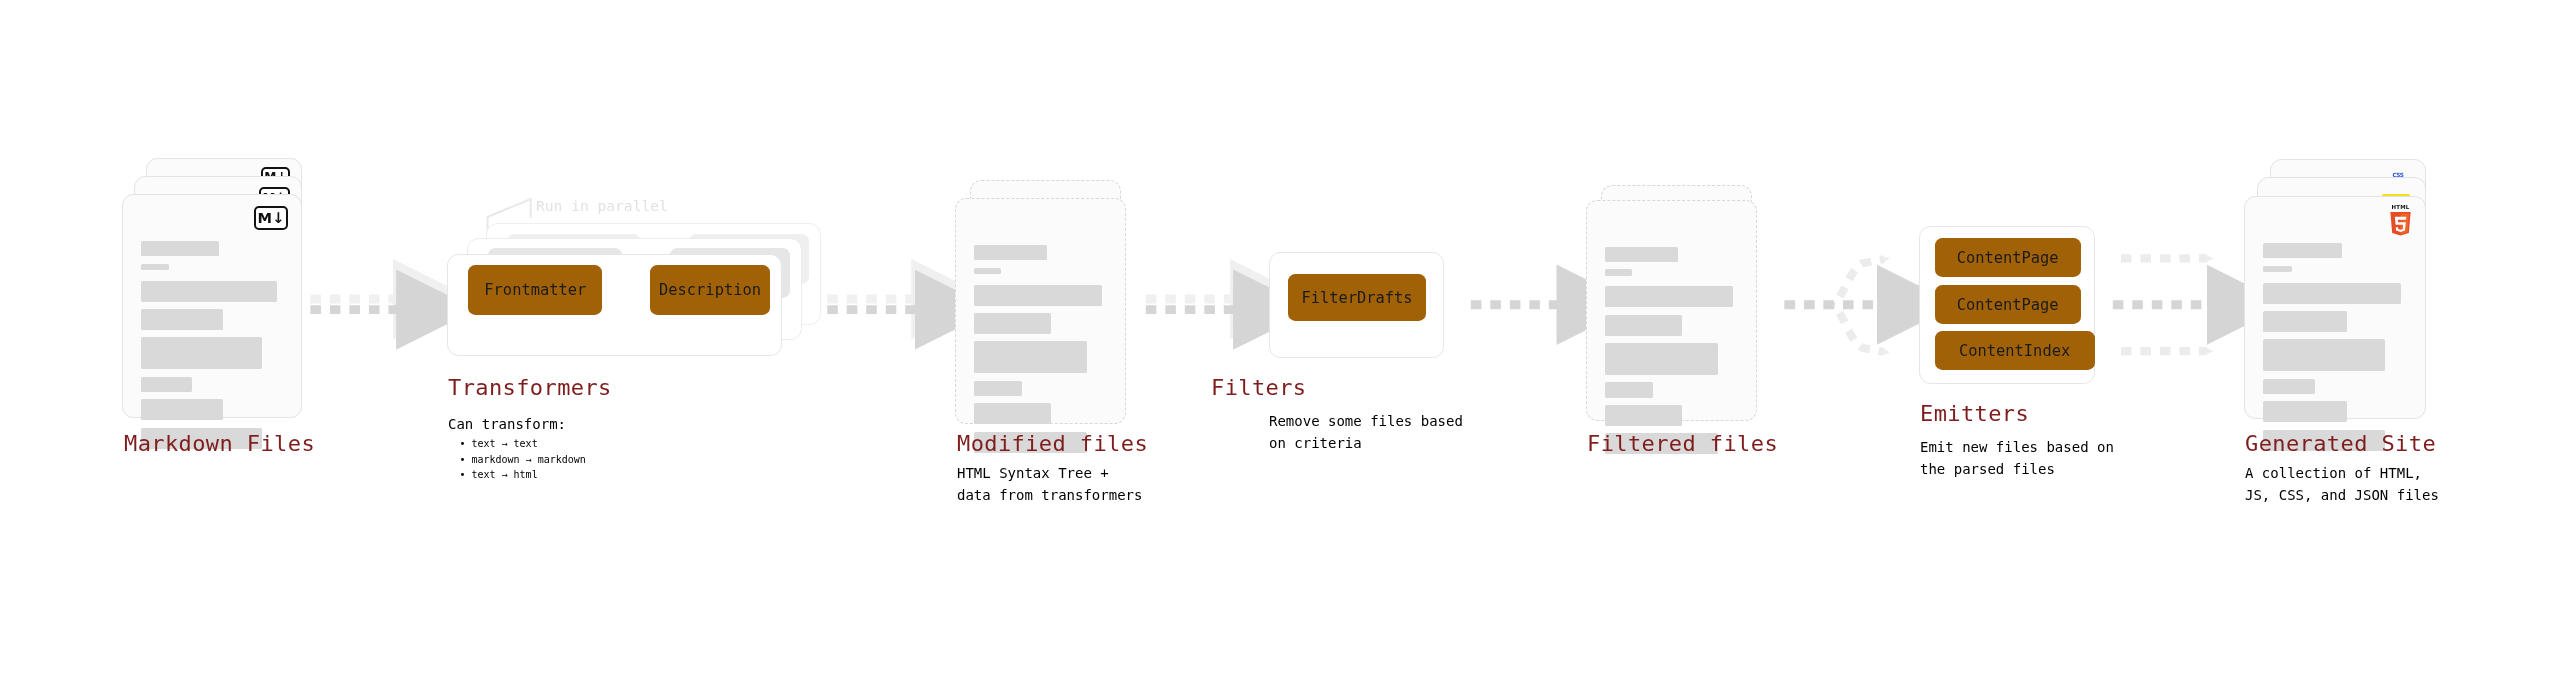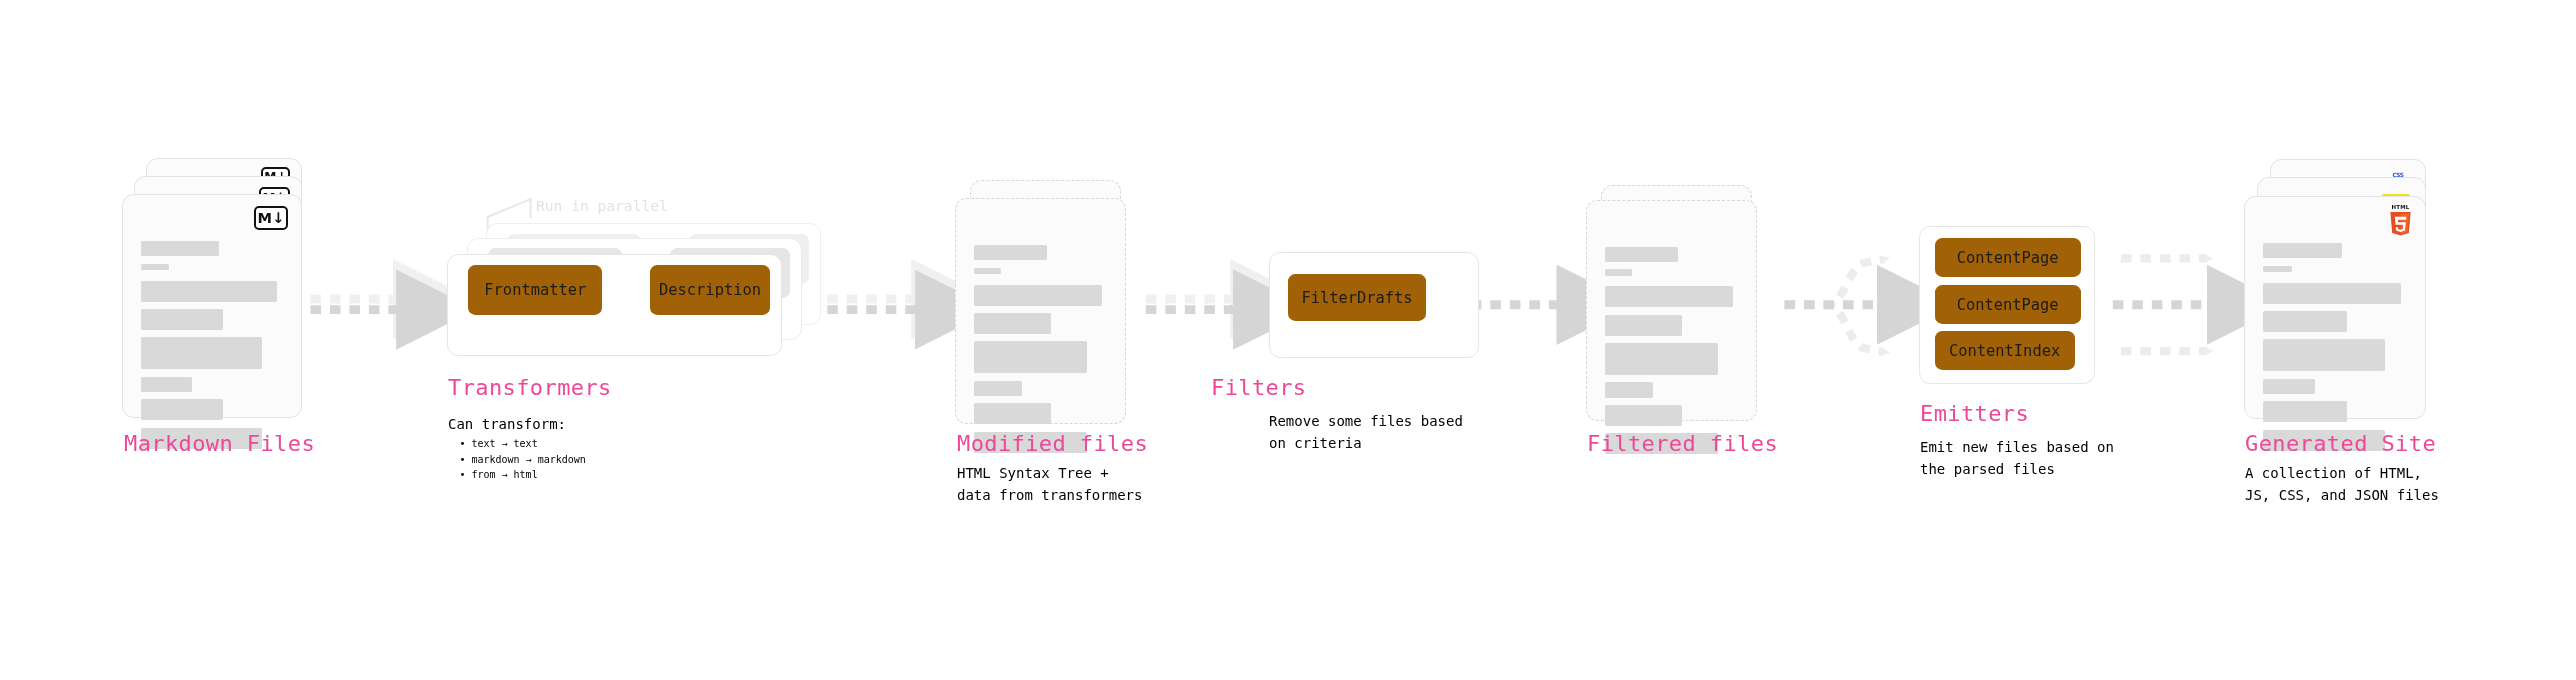--- a/index.html
+++ b/index.html
@@ -101,21 +101,21 @@
     white-space: nowrap;
     font-family: "DejaVu Sans Mono", "Liberation Mono", monospace;
   }
   .chip.ghost1 { background: #e6e6e6; color: transparent; }
   .chip.ghost2 { background: #efefef; color: transparent; }
 
   
   .title {
     position: absolute;
     font-size: 22px;
-    color: #ec4899;
+    color: #7f1d1d;
     white-space: nowrap;
     letter-spacing: 0.4px;
     font-family: "DejaVu Sans Mono", "Liberation Mono", monospace;
   }
   .desc {
     position: absolute;
     font-size: 14px;
     line-height: 1.55;
     color: #000000;
     white-space: pre-line;
@@ -251,21 +251,21 @@
       <div class="chip" style="left:202px; top:9.8px; width:120px; height:50px;">
         <span>Description</span>
       </div>
     </div>
   </div>
   <div class="title" style="left:448px; top:375px;">Transformers</div>
   <div class="desc" style="left:448px; top:414px;">Can transform:</div>
   <div class="bullets" style="left:448px; top:436px;">
     <div class="bl">• text → text</div>
     <div class="bl">• markdown → markdown</div>
-    <div class="bl">• from → html</div>
+    <div class="bl">• text → html</div>
   </div>
 
   <div class="stack" style="left:955px; top:180px; width:195px; height:244px;">
     <div class="card dashed" style="left:14.6px; top:0px; width:151px; height:42px;"></div>
     <div class="card dashed" style="left:0px; top:18px; width:171px; height:226px;">
       <div class="card-lines">
         <div class="ln" style="width:55%;"></div>
         <div class="ln tiny" style="width:20%;"></div>
         <div class="ln" style="width:96%; height:21px;"></div>
         <div class="ln" style="width:58%; height:21px;"></div>
@@ -273,21 +273,21 @@
         <div class="ln" style="width:36%;"></div>
         <div class="ln" style="width:58%; height:21px;"></div>
         <div class="ln" style="width:85%; height:21px;"></div>
       </div>
     </div>
   </div>
   <div class="title" style="left:957px; top:431px;">Modified files</div>
   <div class="desc" style="left:957px; top:463px;">HTML Syntax Tree +
 data from transformers</div>
 
-  <div class="group-box" style="left:1269px; top:252px; width:210px; height:106px;text-decoration:underline;">
+  <div class="group-box" style="left:1269px; top:252px; width:175px; height:106px;text-decoration:underline;">
     <div class="chip" style="left:18px; top:21px; width:138px; height:47px;">
       <span>FilterDrafts</span>
     </div>
   </div>
   <div class="title" style="left:1211px; top:375px;">Filters</div>
   <div class="desc" style="left:1269px; top:411px;">Remove some files based
 on criteria</div>
 
   <div class="stack" style="left:1586px; top:185px; width:195px; height:244px;">
     <div class="card dashed" style="left:14.6px; top:0px; width:151px; height:39px;"></div>
@@ -306,21 +306,21 @@
   </div>
   <div class="title" style="left:1587px; top:431px;">Filtered files</div>
 
   <div class="group-box" style="left:1919px; top:226px; width:176px; height:158px;">
     <div class="chip" style="left:14.6px; top:11.4px; width:146px; height:39px;">
       <span>ContentPage</span>
     </div>
     <div class="chip" style="left:14.6px; top:58px; width:146px; height:39px;">
       <span>ContentPage</span>
     </div>
-    <div class="chip" style="left:14.6px; top:104px; width:140px; height:39px;">
+    <div class="chip" style="left:14.6px; top:104px; width:160px; height:39px;">
       <span>ContentIndex</span>
     </div>
   </div>
   <div class="title" style="left:1920px; top:401px;">Emitters</div>
   <div class="desc" style="left:1920px; top:437px;">Emit new files based on
 the parsed files</div>
 
   <div class="stack" style="left:2244px; top:159px; width:203px; height:260px;">
     <div class="card" style="left:26px; top:0px; width:156px; height:42px;">
       <div class="badge-css" style="right:18px; top:18px; width:18px; height:3.3px;">

